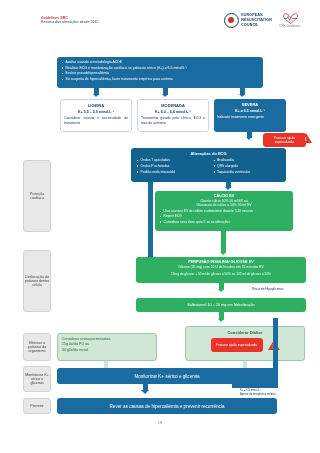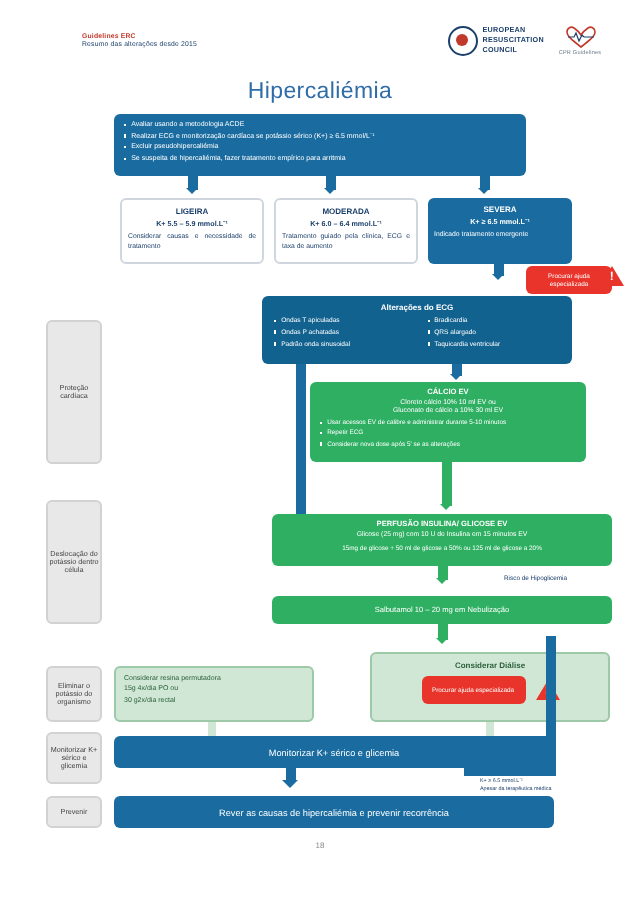--- a/index.html
+++ b/index.html
@@ -90,21 +90,20 @@
       <div class="cpr-heart">
         <svg width="15" height="11" viewBox="0 0 30 22">
           <path d="M15 21 C6 14 1 10 1 6 C1 2 5 0 8 2 C11 4 13 6 15 9 C17 6 19 4 22 2 C25 0 29 2 29 6 C29 10 24 14 15 21 Z" fill="none" stroke="#c0392b" stroke-width="1.6"></path>
           <path d="M2 11 L8 11 L10 7 L13 15 L16 9 L18 11 L28 11" fill="none" stroke="#1b3f6b" stroke-width="1.2"></path>
         </svg>
       </div>
       <div class="cpr-cap">CPR Guidelines</div>
     </div>
   </div>
 
-  <div class="title">Hipercaliémia</div>
 
   <div class="box blue" style="left:57px;top:57px;width:206px;height:31px;padding:3px 5px;">
     <ul class="b" style="font-size:3.5px;line-height:1.45;">
       <li>Avaliar usando a metodologia ACDE</li>
       <li>Realizar ECG e monitorização cardíaca se potássio sérico (K+) ≥ 6.5 mmol/L⁻¹</li>
       <li>Excluir pseudohipercaliémia</li>
       <li>Se suspeita de hipercaliémia, fazer tratamento empírico para arritmia</li>
     </ul>
   </div>
 

